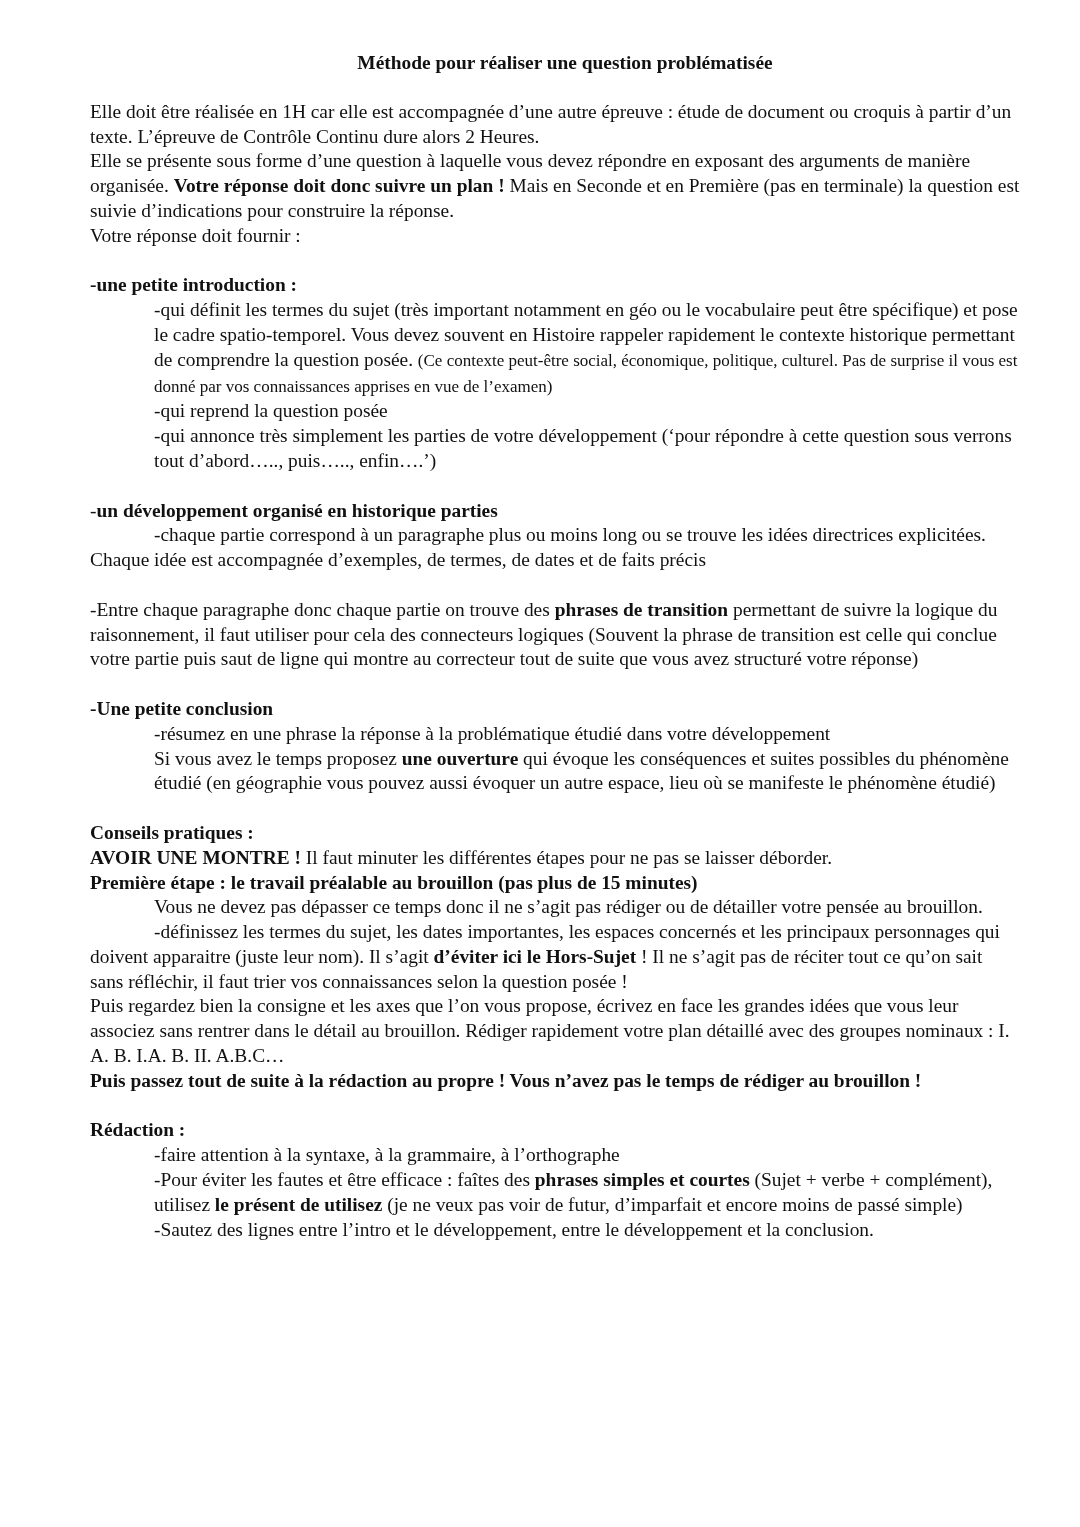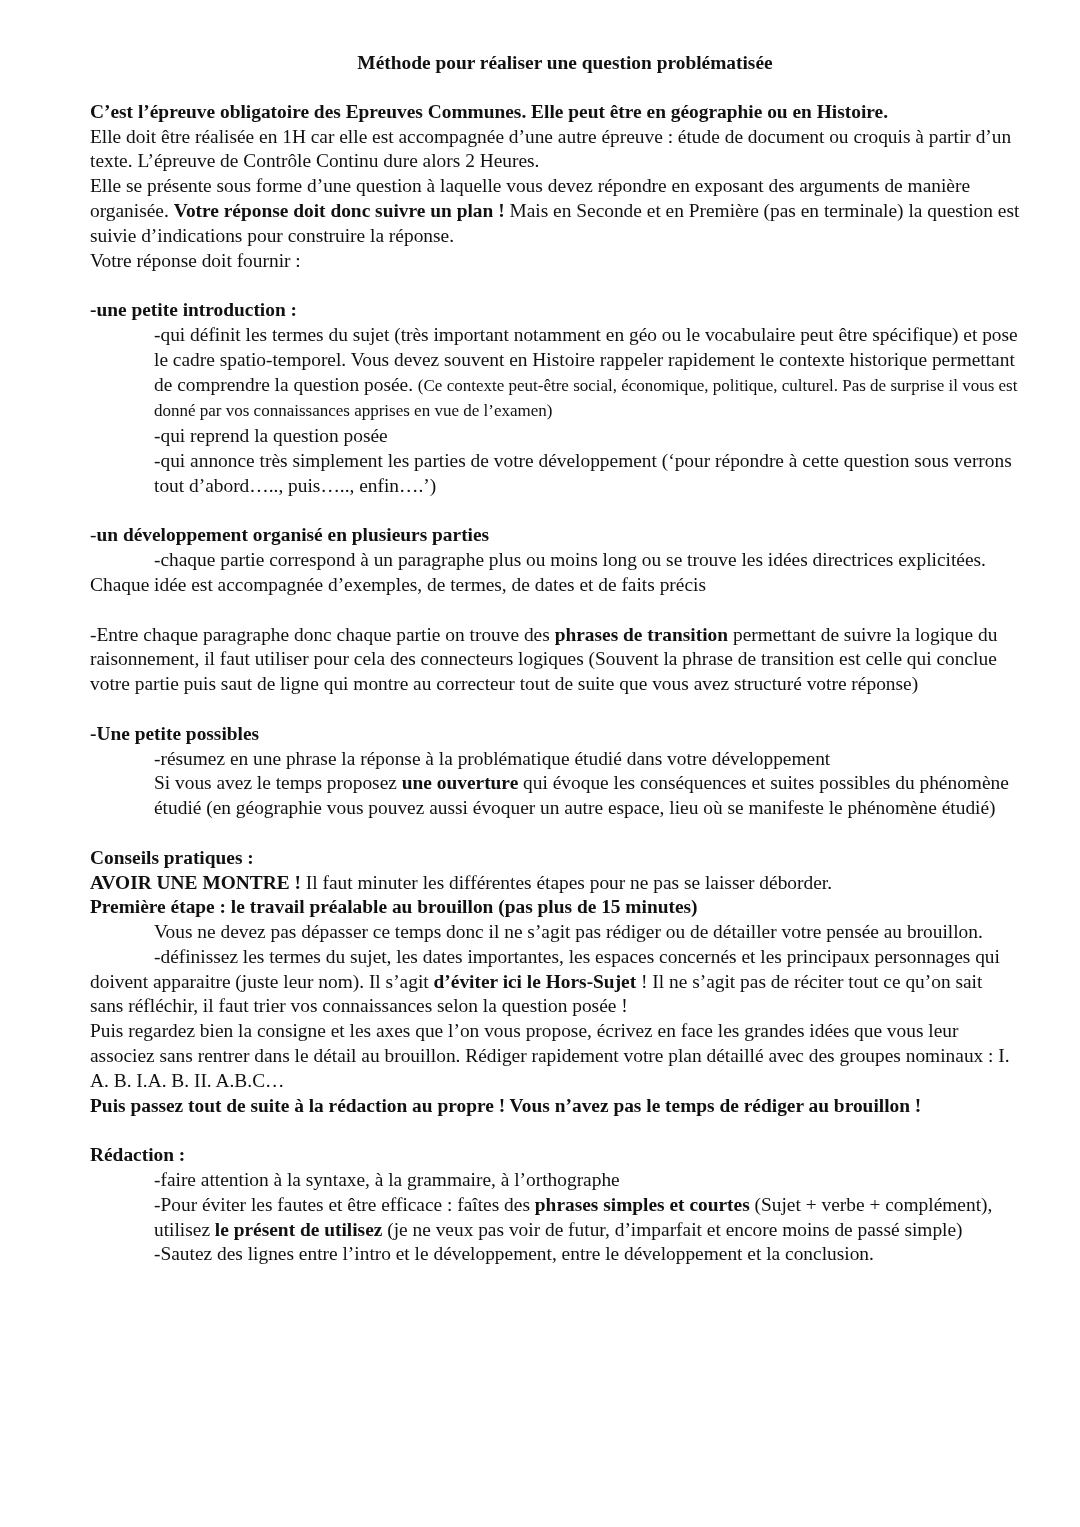--- a/index.html
+++ b/index.html
@@ -32,46 +32,45 @@
     .first-ind { text-indent: 64px; }
     .small { font-size: 17px; line-height: 24.8px; }
   </style>
 </head>
 <body>
 
 <div class="page">
 
   <p class="title">Méthode pour réaliser une question problématisée</p>
 
-  <p class="b">C’est l’épreuve obligatoire des Epreuves Communes. Elle peut être en géographie ou en Histoire.</p>
   <p>Elle doit être réalisée en 1H car elle est accompagnée d’une autre épreuve : étude de document ou croquis à partir d’un texte. L’épreuve de Contrôle Continu dure alors 2 Heures.</p>
   <p><span>Elle se présente sous forme d’une question à laquelle vous devez répondre en exposant des arguments de manière organisée. </span><span class="b">Votre réponse doit donc suivre un plan !</span><span> Mais en Seconde et en Première (pas en terminale) la question est suivie d’indications pour construire la réponse.</span></p>
   <p>Votre réponse doit fournir :</p>
 
   <div class="gap"></div>
 
   <p class="b">-une petite introduction :</p>
   <div class="ind">
     <p><span>-qui définit les termes du sujet (très important notamment en géo ou le vocabulaire peut être spécifique) et pose le cadre spatio-temporel. Vous devez souvent en Histoire rappeler rapidement le contexte historique permettant de comprendre la question posée. </span><span class="small">(Ce contexte peut-être social, économique, politique, culturel. Pas de surprise il vous est donné par vos connaissances apprises en vue de l’examen)</span></p>
     <p>-qui reprend la question posée</p>
     <p>-qui annonce très simplement les parties de votre développement (‘pour répondre à cette question sous verrons tout d’abord….., puis….., enfin….’)</p>
   </div>
 
   <div class="gap"></div>
 
-  <p><span>-</span><span class="b">un développement organisé en plusieurs parties</span></p>
+  <p><span>-</span><span class="b">un développement organisé en historique parties</span></p>
   <p class="first-ind">-chaque partie correspond à un paragraphe plus ou moins long ou se trouve les idées directrices explicitées. Chaque idée est accompagnée d’exemples, de termes, de dates et de faits précis</p>
 
   <div class="gap"></div>
 
   <p><span>-Entre chaque paragraphe donc chaque partie on trouve des </span><span class="b">phrases de transition</span><span> permettant de suivre la logique du raisonnement, il faut utiliser pour cela des connecteurs logiques (Souvent la phrase de transition est celle qui conclue votre partie puis saut de ligne qui montre au correcteur tout de suite que vous avez structuré votre réponse)</span></p>
 
   <div class="gap"></div>
 
-  <p class="b">-Une petite possibles</p>
+  <p class="b">-Une petite conclusion</p>
   <div class="ind">
     <p>-résumez en une phrase la réponse à la problématique étudié dans votre développement</p>
     <p><span>Si vous avez le temps proposez </span><span class="b">une ouverture</span><span> qui évoque les conséquences et suites possibles du phénomène étudié (en géographie vous pouvez aussi évoquer un autre espace, lieu où se manifeste le phénomène étudié)</span></p>
   </div>
 
   <div class="gap"></div>
 
   <p class="b">Conseils pratiques :</p>
   <p><span class="b">AVOIR UNE MONTRE !</span><span> Il faut minuter les différentes étapes pour ne pas se laisser déborder.</span></p>
   <p class="b">Première étape : le travail préalable au brouillon (pas plus de 15 minutes)</p>

